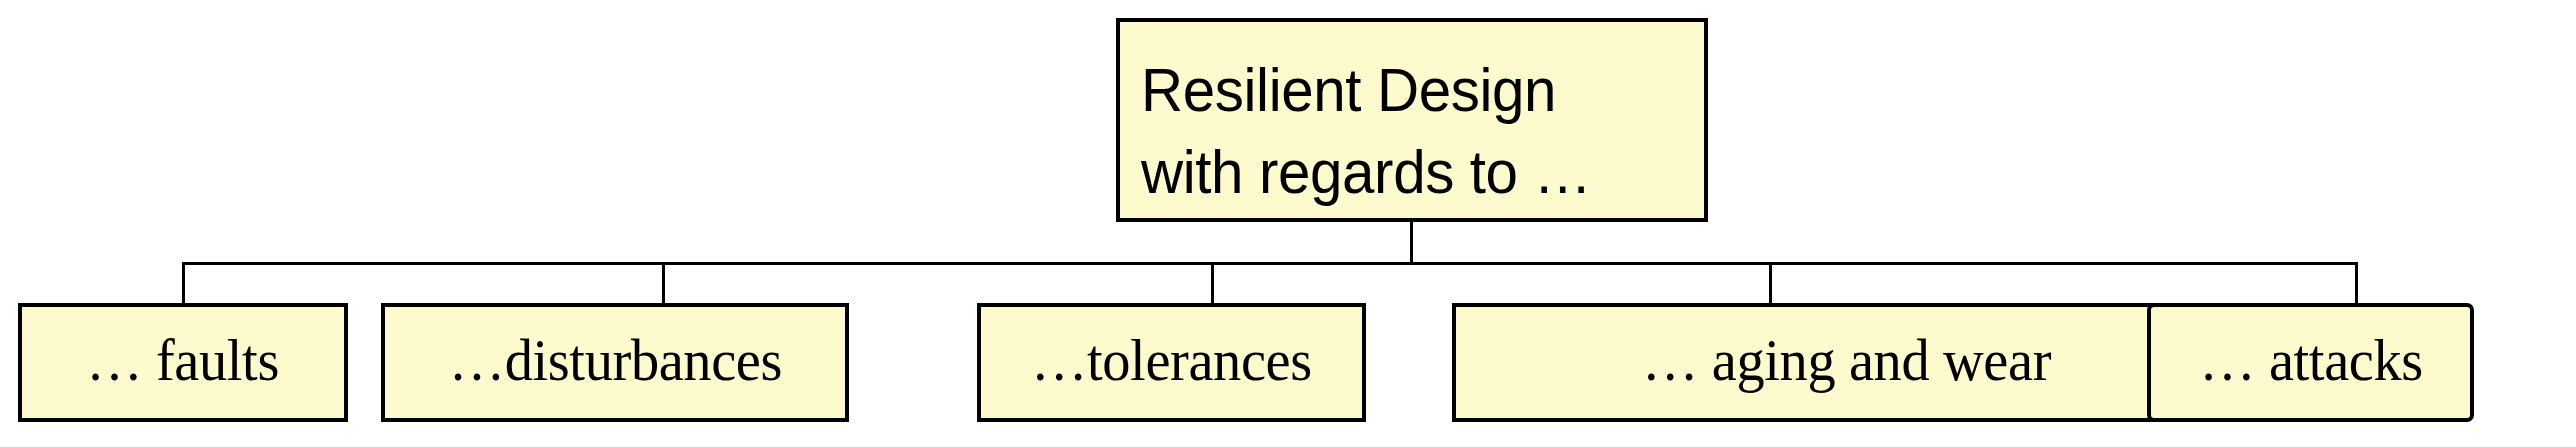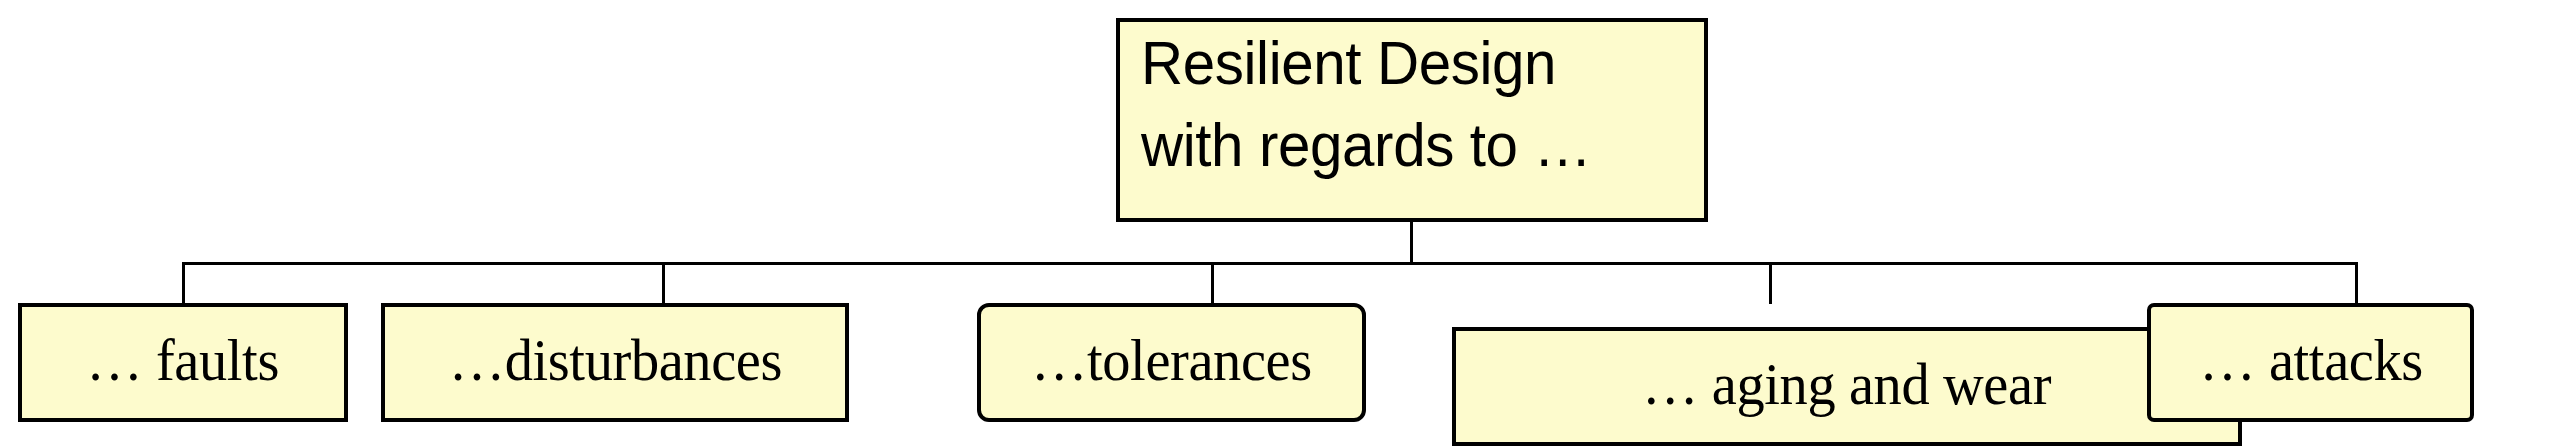--- a/index.html
+++ b/index.html
@@ -19,21 +19,21 @@
     overflow: hidden;
   }
   
   .node {
     position: absolute;
     box-sizing: border-box;
     background: #fdfbcd;
     border: 4.3px solid #000000;
     display: flex;
     flex-direction: column;
-    justify-content: flex-start;
+    justify-content: flex-end;
     color: #000000;
     z-index: 3;
   }
   .node-root {
     left: 1116px;
     top: 18px;
     width: 592px;
     height: 204px;
     padding-left: 20.6px;
     padding-bottom: 5.2px;
@@ -58,22 +58,22 @@
     line-height: 69px;
     white-space: nowrap;
     letter-spacing: -0.4px;
     transform: scaleX(0.94);
     transform-origin: center center;
     padding-bottom: 3.4px;
   }
   
   .child-0 { left: 18px;   width: 330px; }
   .child-1 { left: 381px;  width: 468px; }
-  .child-2 { left: 977px; width: 389px; border-radius: 12px; }
-  .child-3 { left: 1452px; width: 790px; margin-top: 24px; }
+  .child-2 { left: 977px; width: 389px; }
+  .child-3 { left: 1452px; width: 790px; }
   .child-4 { left: 2147px; width: 327px; border-radius: 7px; }
 
   
   .connector {
     position: absolute;
     background: #000000;
     z-index: 1;
   }
   .bus-horizontal {
     left: 182px;

